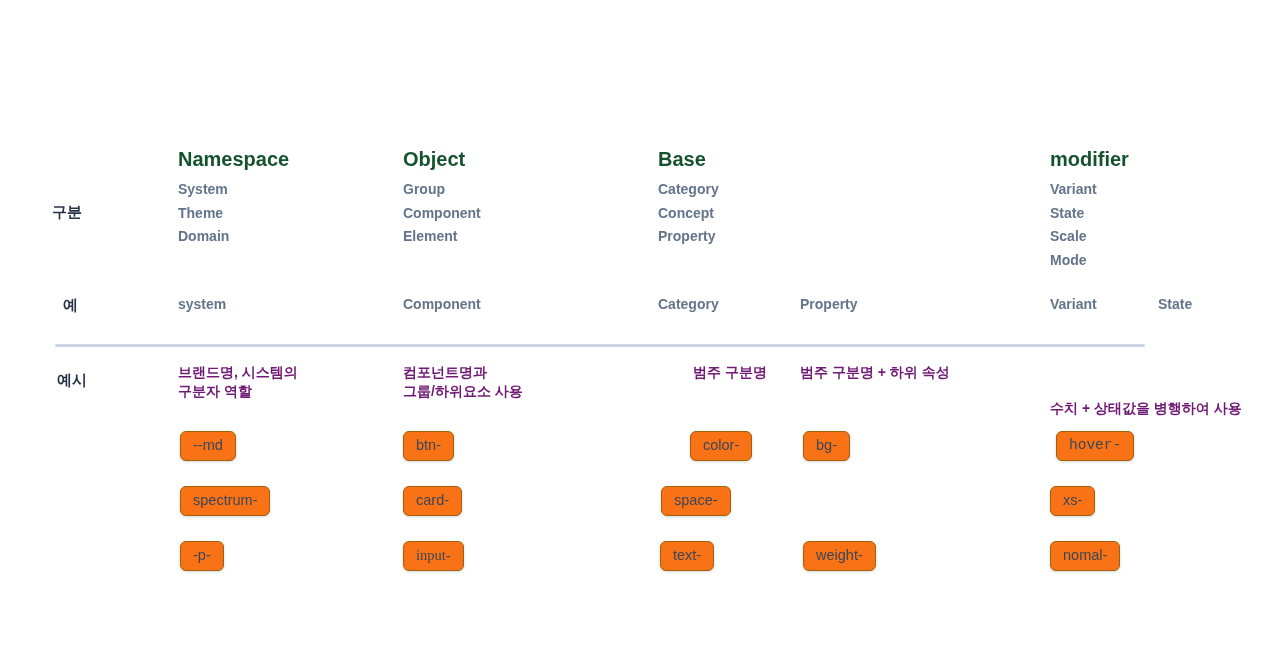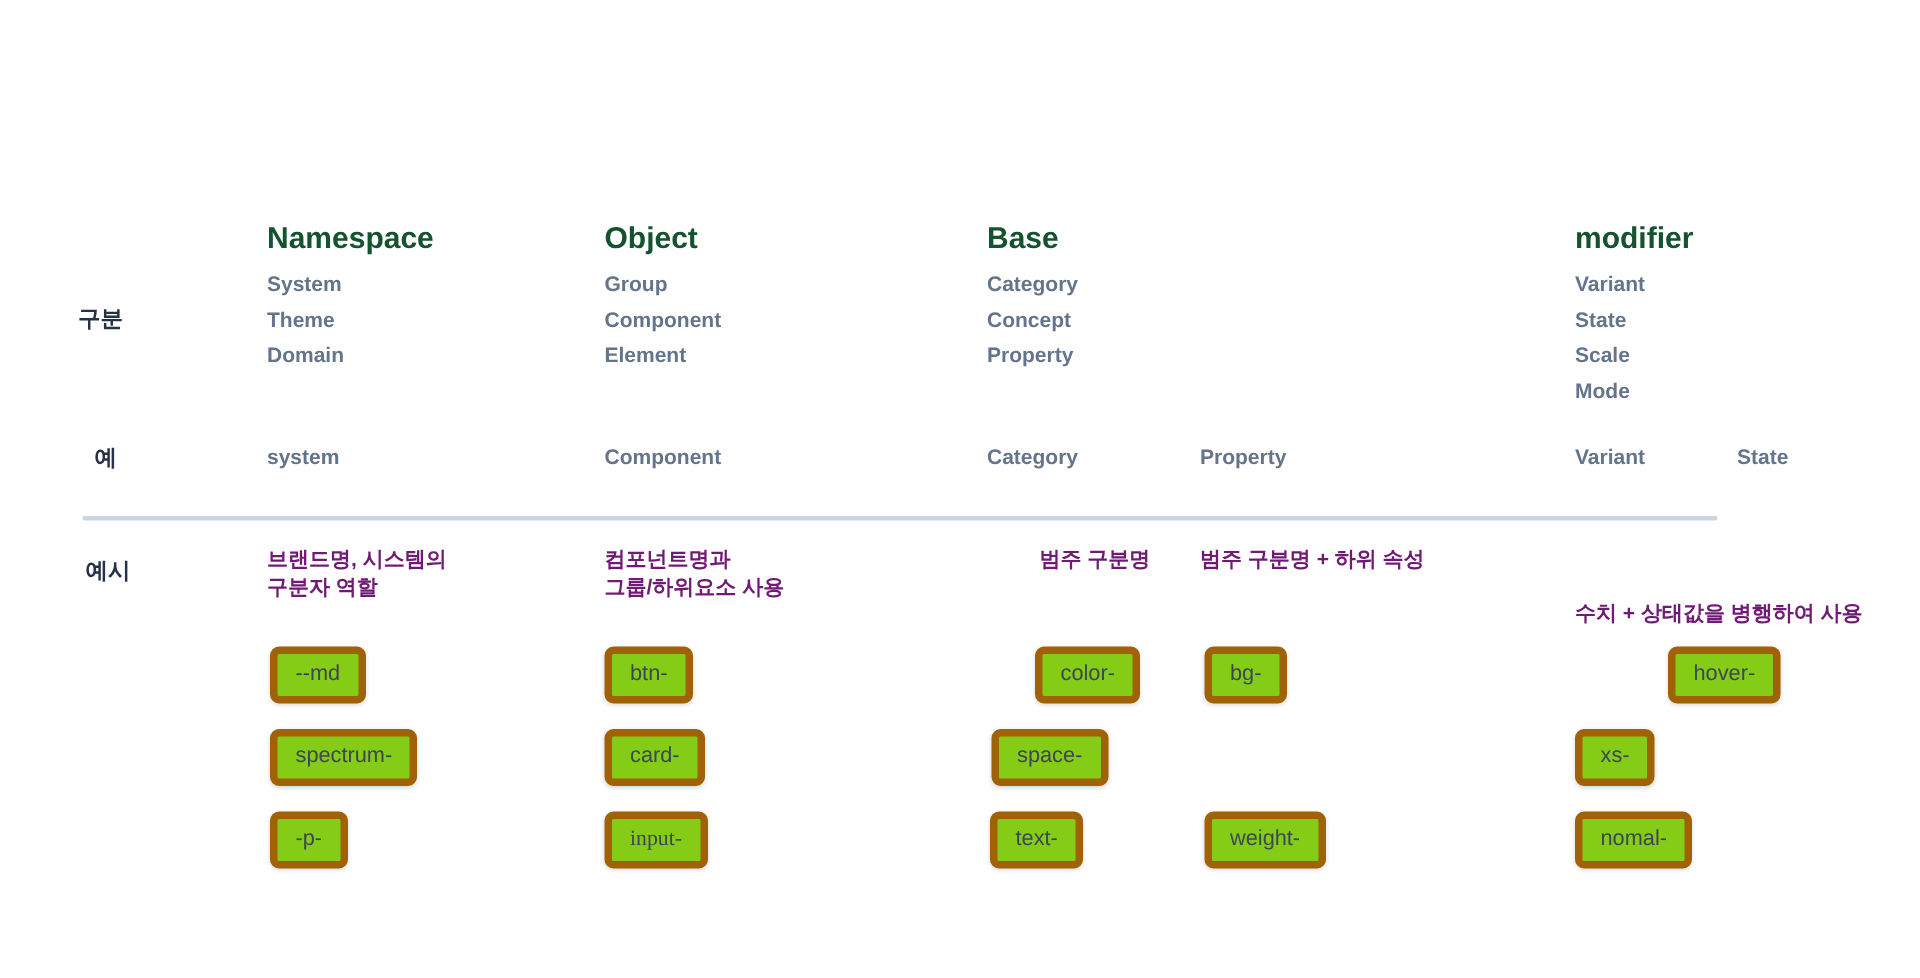--- a/index.html
+++ b/index.html
@@ -7,22 +7,22 @@
     position:relative;width:1280px;height:652px;background:#ffffff;
     font-family:"Liberation Sans", sans-serif;overflow:hidden;
   }
   .abs{position:absolute;white-space:nowrap;}
   .hdr{font-size:20px;font-weight:700;color:#14532d;}
   .rowlabel{font-size:15px;font-weight:700;color:#273248;}
   .stack .item{font-size:14px;font-weight:600;color:#64748b;line-height:23.5px;}
   .ex{font-size:14px;font-weight:700;color:#64748b;}
   .desc{font-size:14px;font-weight:700;color:#701a75;line-height:19px;}
   .tokenbox{
-    height:28px;line-height:27px;padding:0 12px;background:#84cc16;
-    border:5px solid #a16207;border-radius:6px;
+    height:28px;line-height:27px;padding:0 12px;background:#f97316;
+    border:1px solid #a16207;border-radius:6px;
     box-shadow:0 1px 3px rgba(23,32,49,.18);
     font-size:14.5px;color:#3b4658;display:inline-block;
   }
   .divider{height:3px;background:#cbd5e1;border-radius:2px;}
 
   
   .cx1{left:178px;} .cx2{left:403px;} .cx3{left:658px;}
   .cx4{left:800px;} .cx5{left:1050px;} .cx6{left:1158px;}
 </style>
 </head>
@@ -79,21 +79,21 @@
     <div>그룹/하위요소 사용</div>
   </div>
   <div class="abs desc cx3" style="top:363px;margin-left:35px;">범주 구분명</div>
   <div class="abs desc cx4" style="top:363px;">범주 구분명 + 하위 속성</div>
   <div class="abs desc cx5" style="top:363px;margin-top:36px;">수치 + 상태값을 병행하여 사용</div>
 
   <div class="abs tokenbox" style="left:180px;top:431px;">--md</div>
   <div class="abs tokenbox" style="left:403px;top:431px;">btn-</div>
   <div class="abs tokenbox" style="left:690px;top:431px;">color-</div>
   <div class="abs tokenbox" style="left:803px;top:431px;">bg-</div>
-  <div class="abs tokenbox" style="left:1112px;top:431px;">hover-</div>
+  <div class="abs tokenbox" style="left:1056px;top:431px;font-family:Liberation Mono, monospace;">hover-</div>
 
   <div class="abs tokenbox" style="left:180px;top:486px;">spectrum-</div>
   <div class="abs tokenbox" style="left:403px;top:486px;">card-</div>
   <div class="abs tokenbox" style="left:661px;top:486px;">space-</div>
   <div class="abs tokenbox" style="left:1050px;top:486px;">xs-</div>
 
   <div class="abs tokenbox" style="left:180px;top:541px;">-p-</div>
   <div class="abs tokenbox" style="left:403px;top:541px;font-family:Liberation Serif, serif;">input-</div>
   <div class="abs tokenbox" style="left:660px;top:541px;">text-</div>
   <div class="abs tokenbox" style="left:803px;top:541px;">weight-</div>

